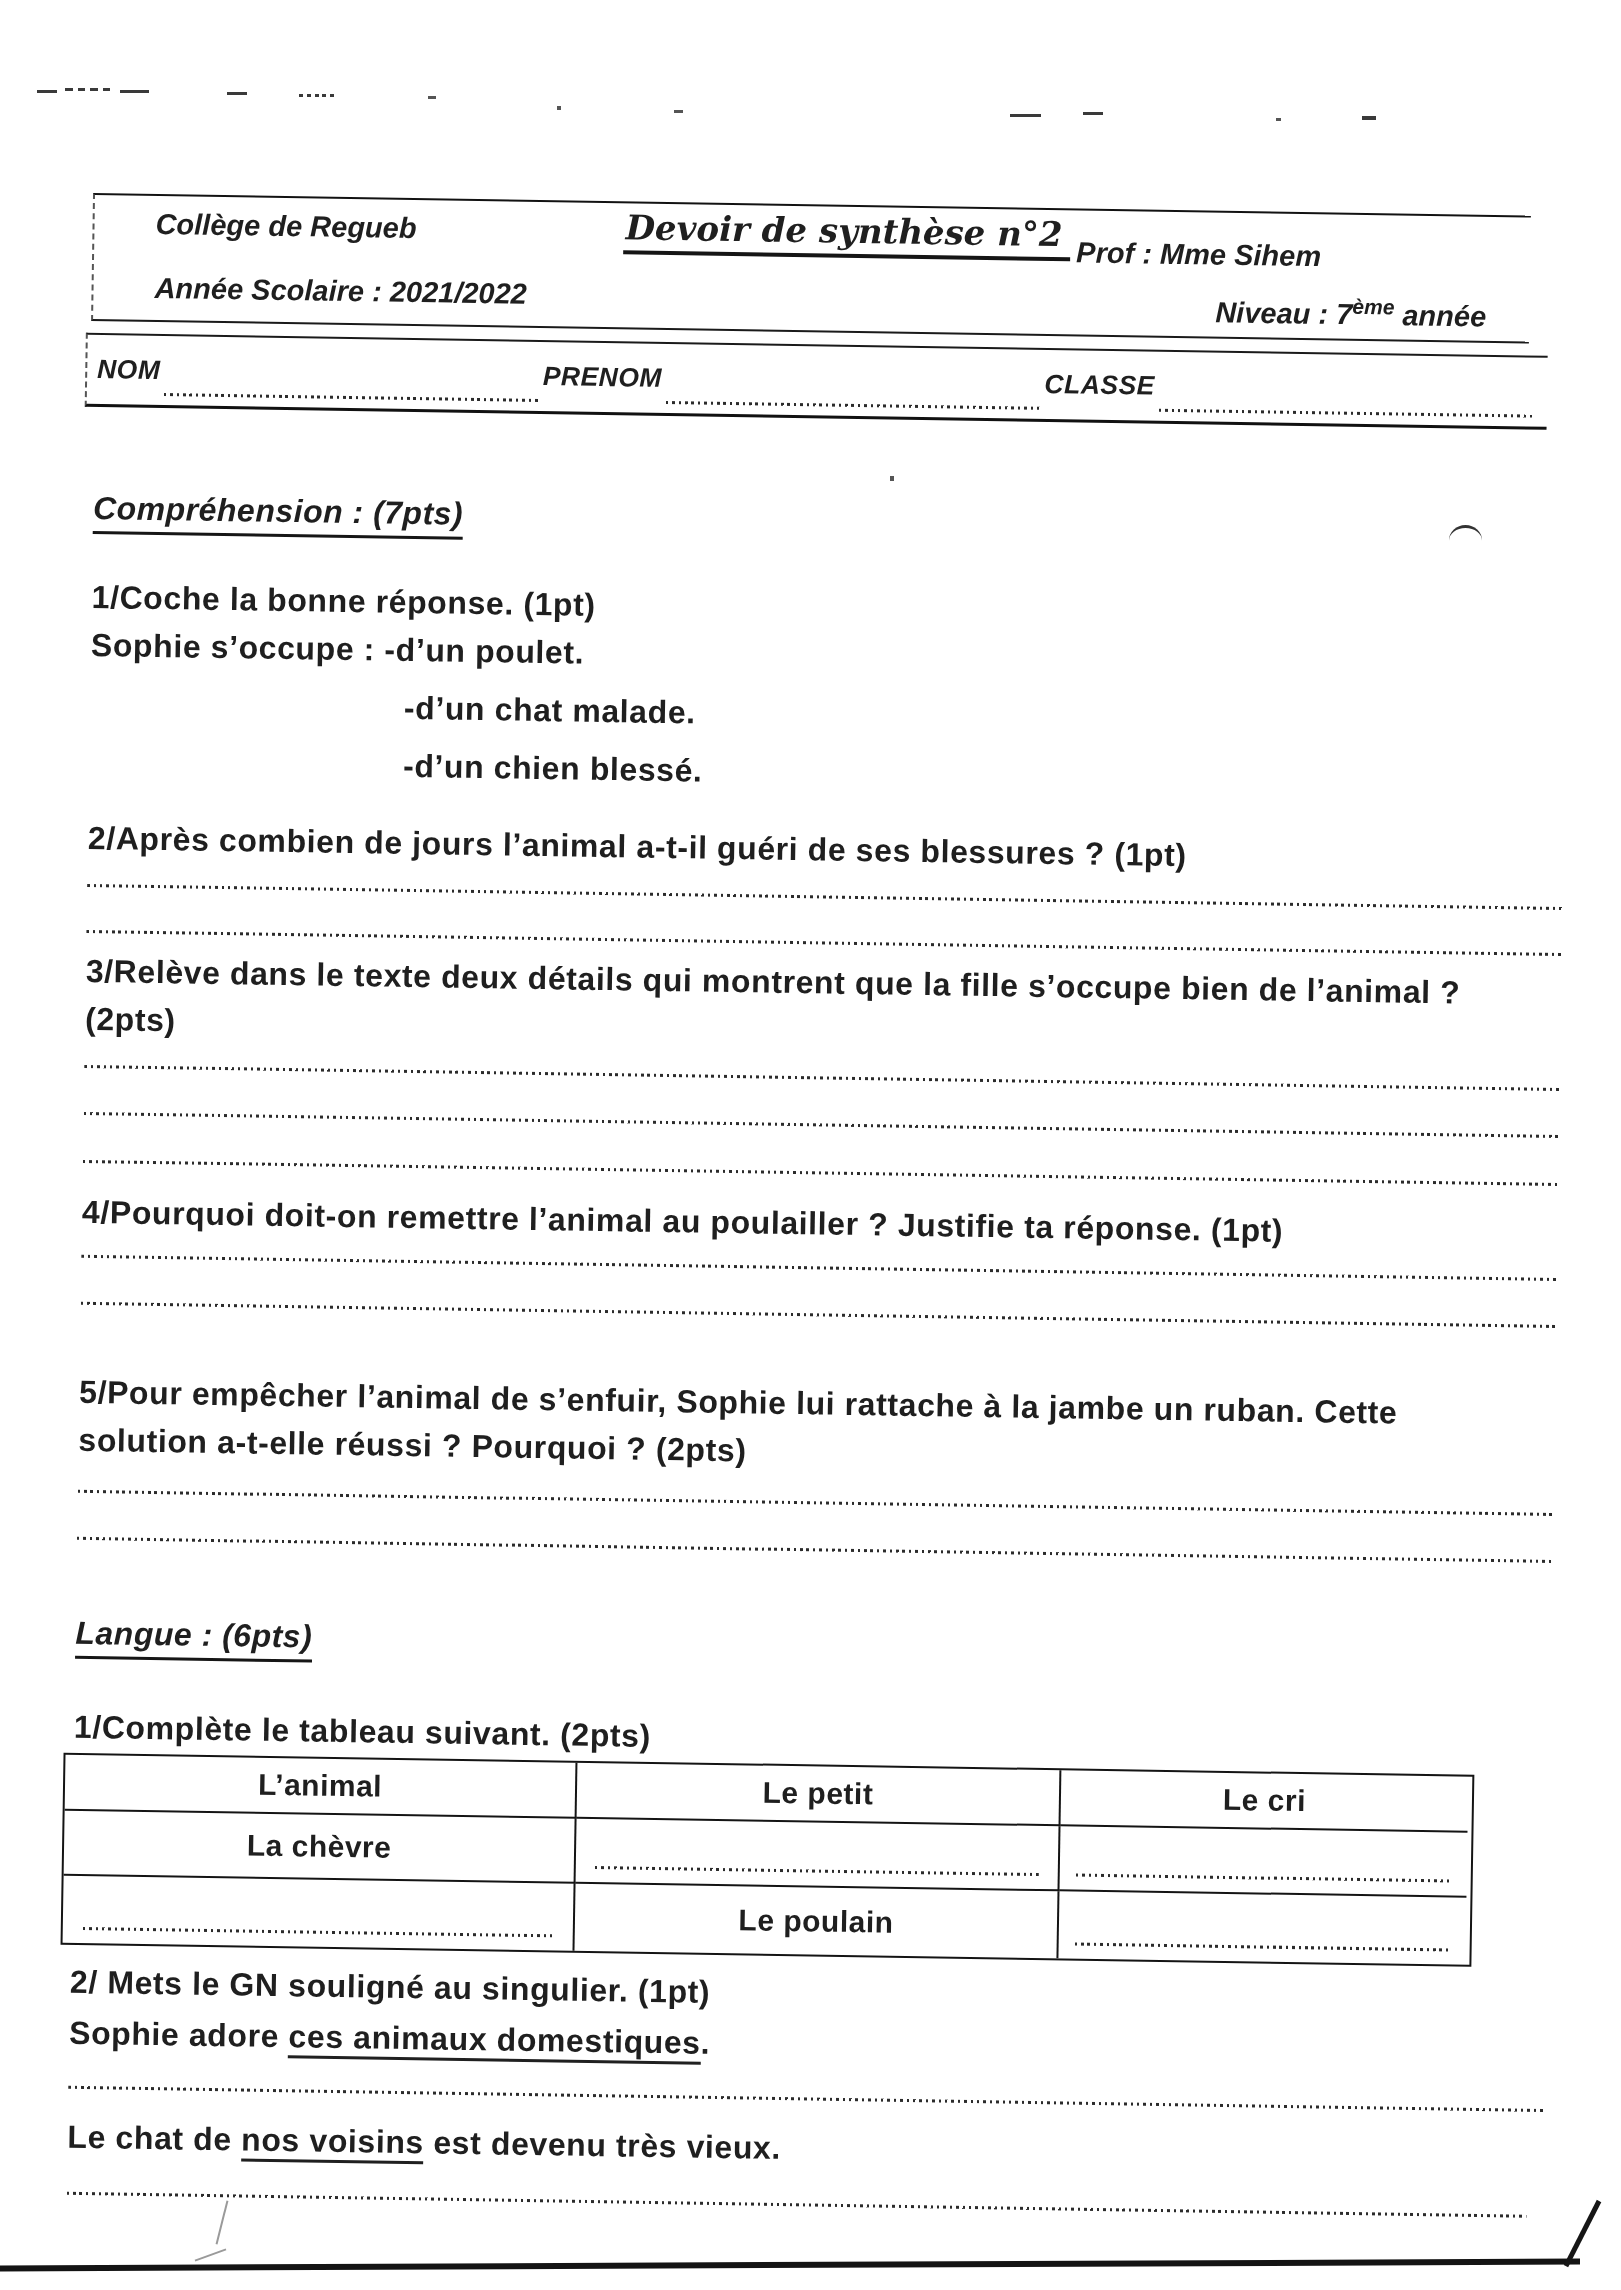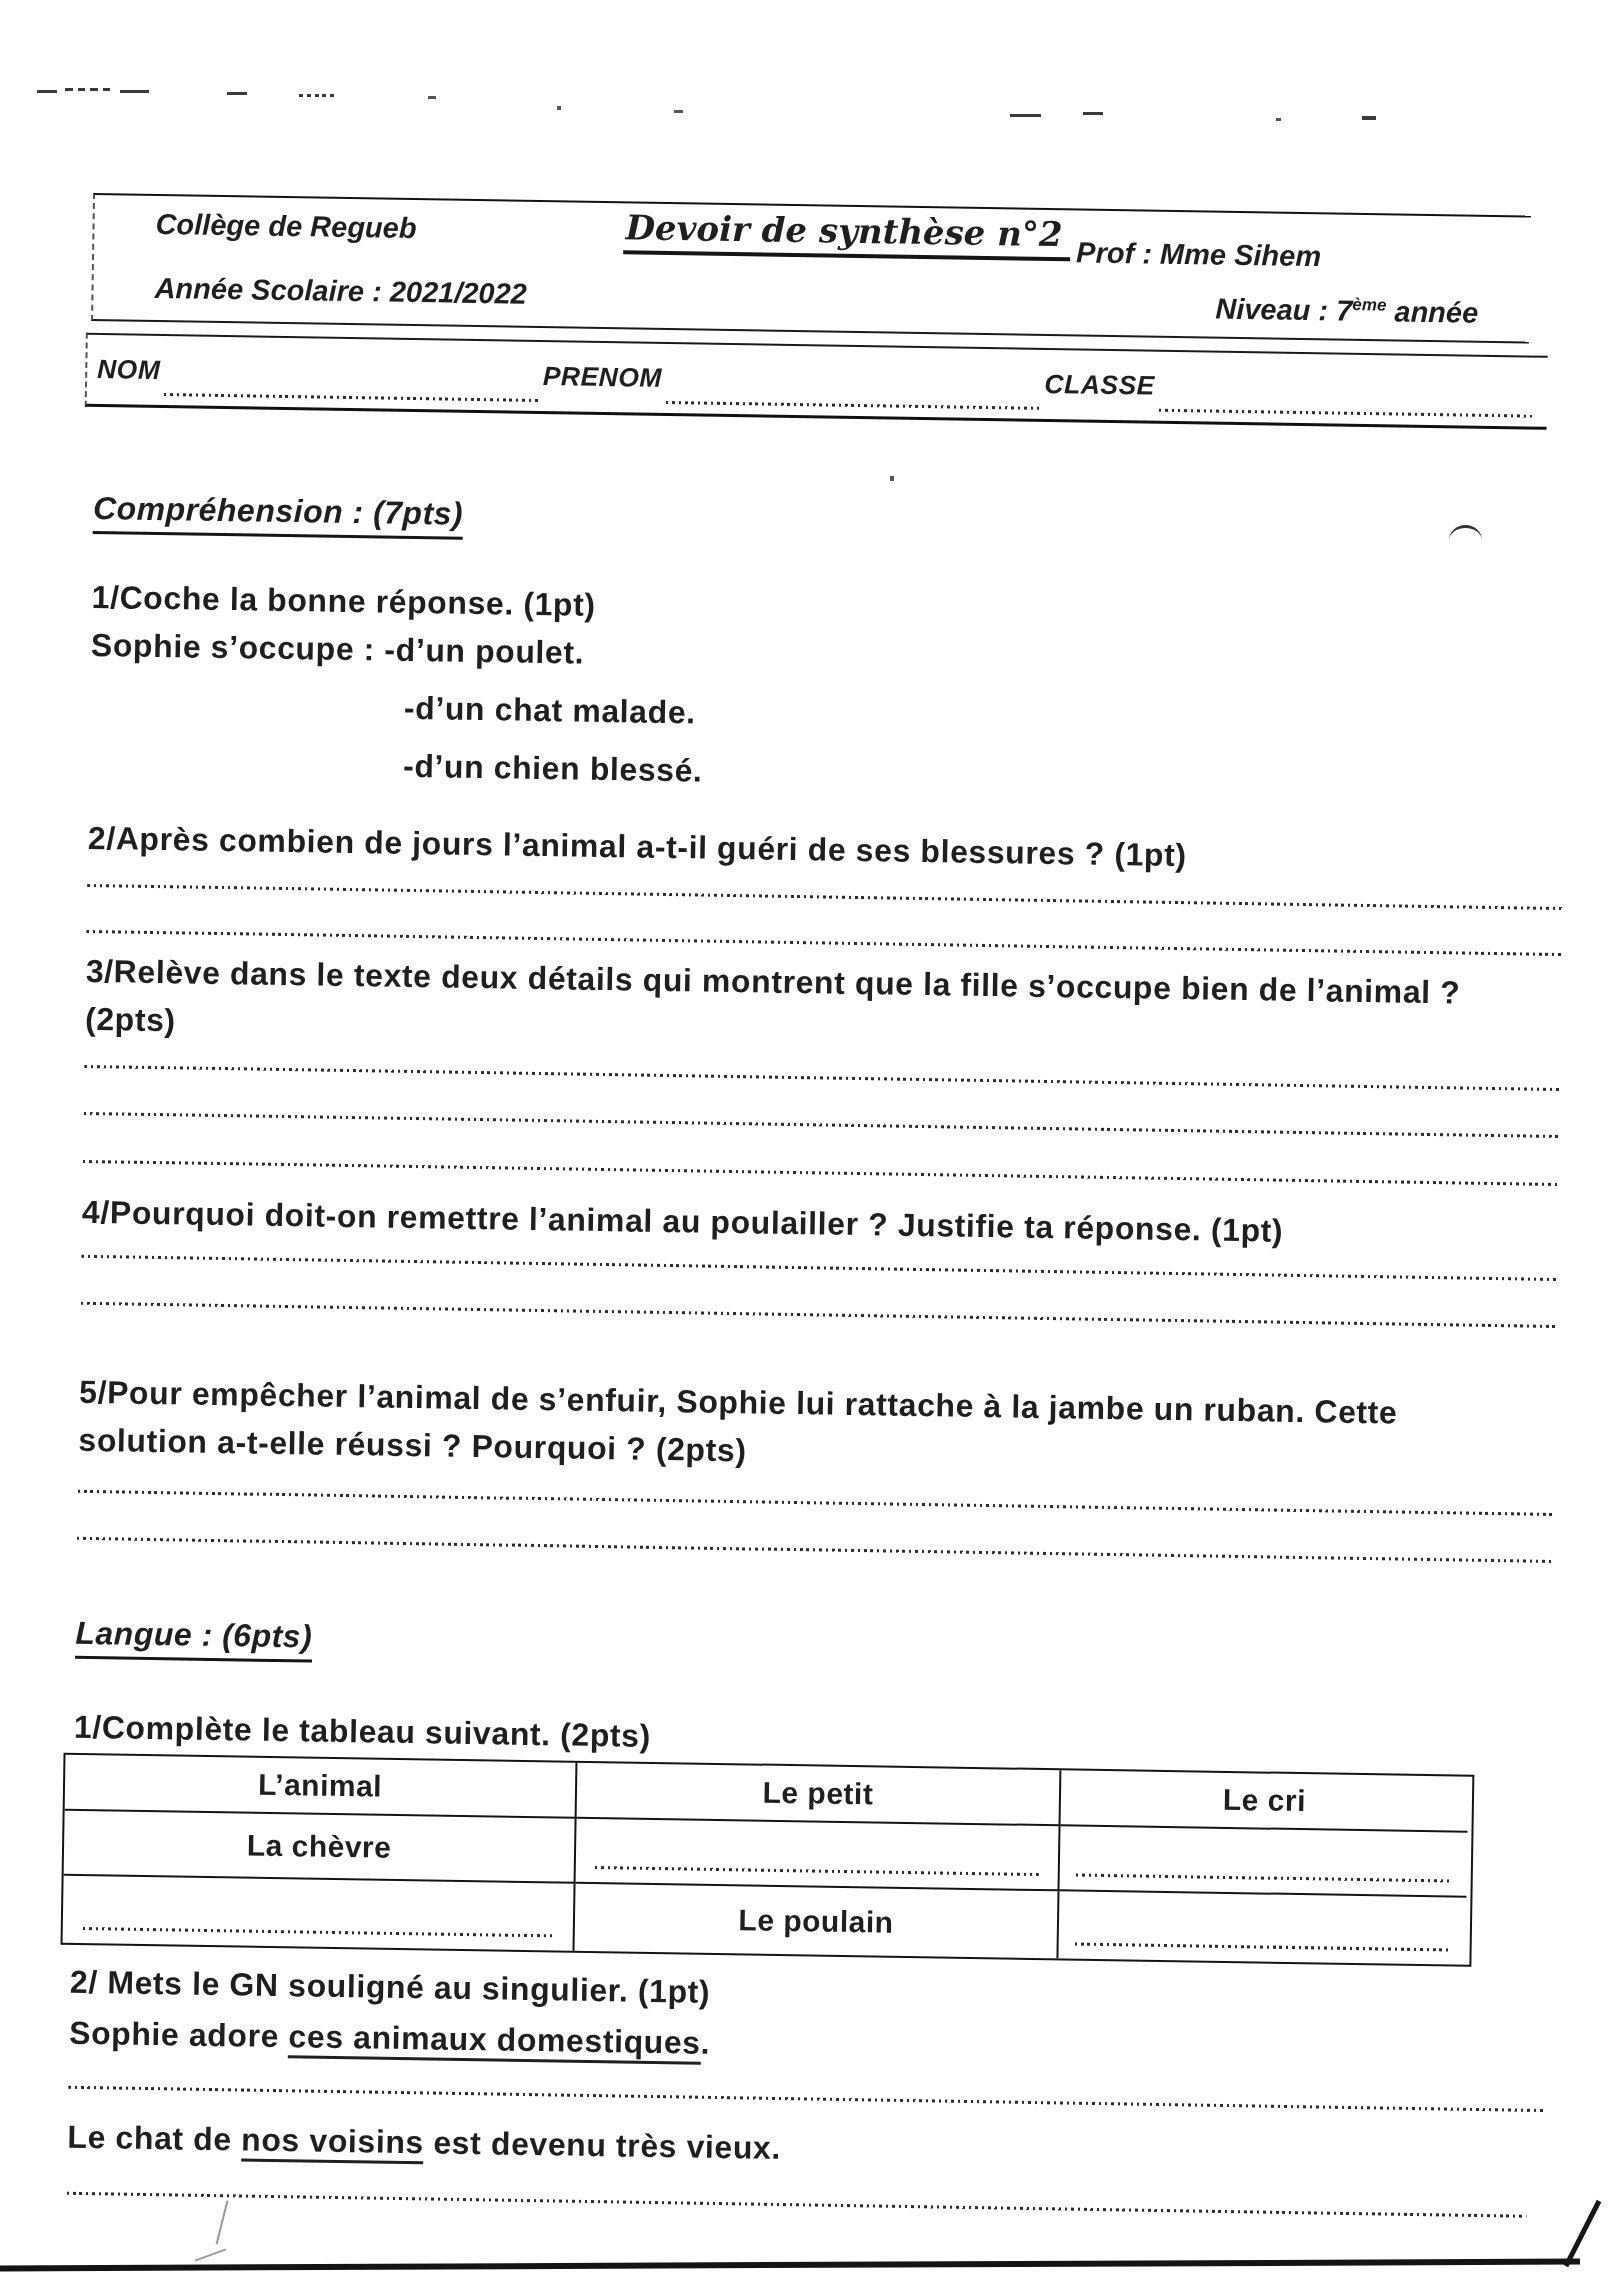--- a/index.html
+++ b/index.html
@@ -19,21 +19,21 @@
 
   
   #header-box{left:93px;top:193px;width:1436px;height:124px;
               border-top:2.9px solid #121212;border-bottom:2px solid #1a1a1a;border-left:2px dashed #555;}
   #school{left:61px;top:11.8px;font-size:29px;}
   #annee{left:61px;top:76px;font-size:29px;}
   #exam-title{left:529px;top:3.9px;font-size:34px;font-family:"DejaVu Serif",serif;
               font-weight:bold;font-style:italic;border-bottom:4.9px solid #151515;padding:0 7.8px 2.9px 2px;}
   #prof{left:982px;top:25.5px;font-size:29px;}
   #niveau{left:1122px;top:80px;font-size:29px;}
-  #niveau sup{font-size:17px;}
+  #niveau sup{font-size:21px;}
 
   
   #id-strip{left:88px;top:333px;width:1462px;height:74px;
             border-top:2px solid #1a1a1a;border-bottom:3.9px solid #111;border-left:2px dashed #555;
             display:flex;align-items:center;padding:0 9.8px;box-sizing:border-box;
             font-size:26.5px;font-weight:bold;font-style:italic;letter-spacing:0.5px;}
 
   
   #conj-table{left:88px;top:1753px;width:1411px;border:2.9px solid #141414;box-sizing:border-box;
               display:grid;grid-template-columns:512px 484px 407px;grid-template-rows:56px 65px 67px;}

